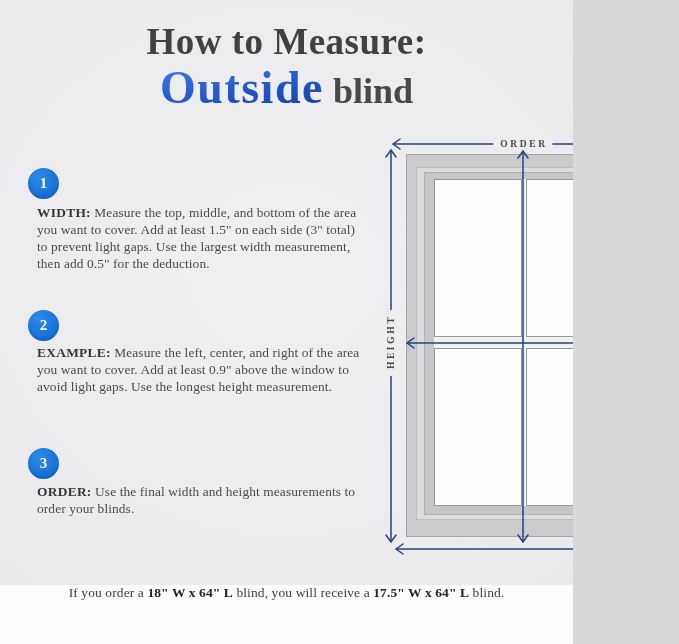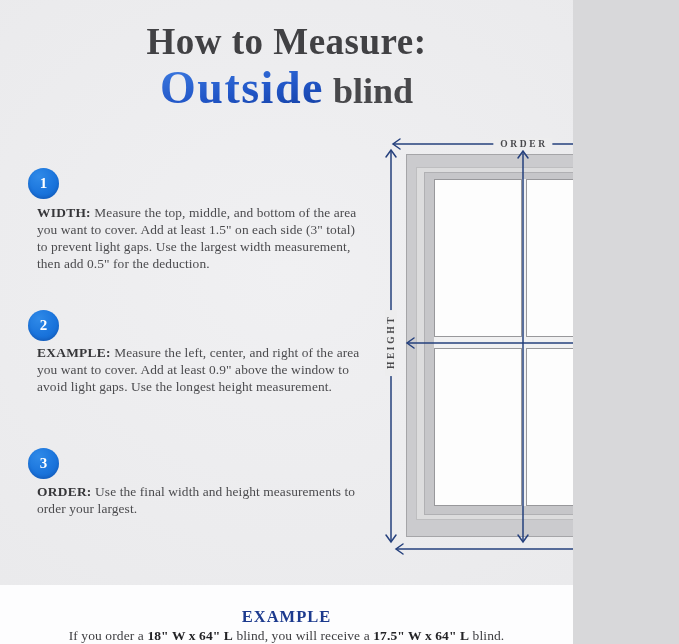--- a/index.html
+++ b/index.html
@@ -74,21 +74,21 @@
     <div class="title-line2"><span class="title-highlight">Outside</span><span class="title-rest"> blind</span></div>
   </header>
 
   <div class="badge badge1">1</div>
   <p class="step-text step1-text"><b>WIDTH:</b> <span>Measure the top, middle, and bottom of the area you want to cover. Add at least 1.5" on each side (3" total) to prevent light gaps. Use the largest width measurement, then add 0.5" for the deduction.</span></p>
 
   <div class="badge badge2">2</div>
   <p class="step-text step2-text"><b>EXAMPLE:</b> <span>Measure the left, center, and right of the area you want to cover. Add at least 0.9" above the window to avoid light gaps. Use the longest height measurement.</span></p>
 
   <div class="badge badge3">3</div>
-  <p class="step-text step3-text"><b>ORDER:</b> <span>Use the final width and height measurements to order your largest.</span></p>
+  <p class="step-text step3-text"><b>ORDER:</b> <span>Use the final width and height measurements to order your blinds.</span></p>
 
   <div class="window">
     <div class="win-jamb"></div>
     <div class="win-sash"></div>
     <div class="win-panes">
       <div class="pane"></div>
       <div class="pane"></div>
       <div class="pane"></div>
       <div class="pane"></div>
     </div>
@@ -107,17 +107,16 @@
       <line x1="396" y1="549" x2="650" y2="549" marker-start="url(#ah)" marker-end="url(#ah)"></line>
       <line x1="523" y1="151" x2="523" y2="542" marker-start="url(#ah)" marker-end="url(#ah)"></line>
       <line x1="407" y1="343" x2="650" y2="343" marker-start="url(#ah)" marker-end="url(#ah)"></line>
     </g>
   </svg>
 
   <div class="dim-label width-label">ORDER</div>
   <div class="dim-label height-label">HEIGHT</div>
 
   <footer class="footer">
-    <div class="example-heading">EXAMPLE</div>
     <p class="example-line"><span>If you order a </span><b>18" W x 64" L</b><span> blind, you will receive a </span><b>17.5" W x 64" L</b><span> blind.</span></p>
   </footer>
 
 </div>
 
 </body></html>

